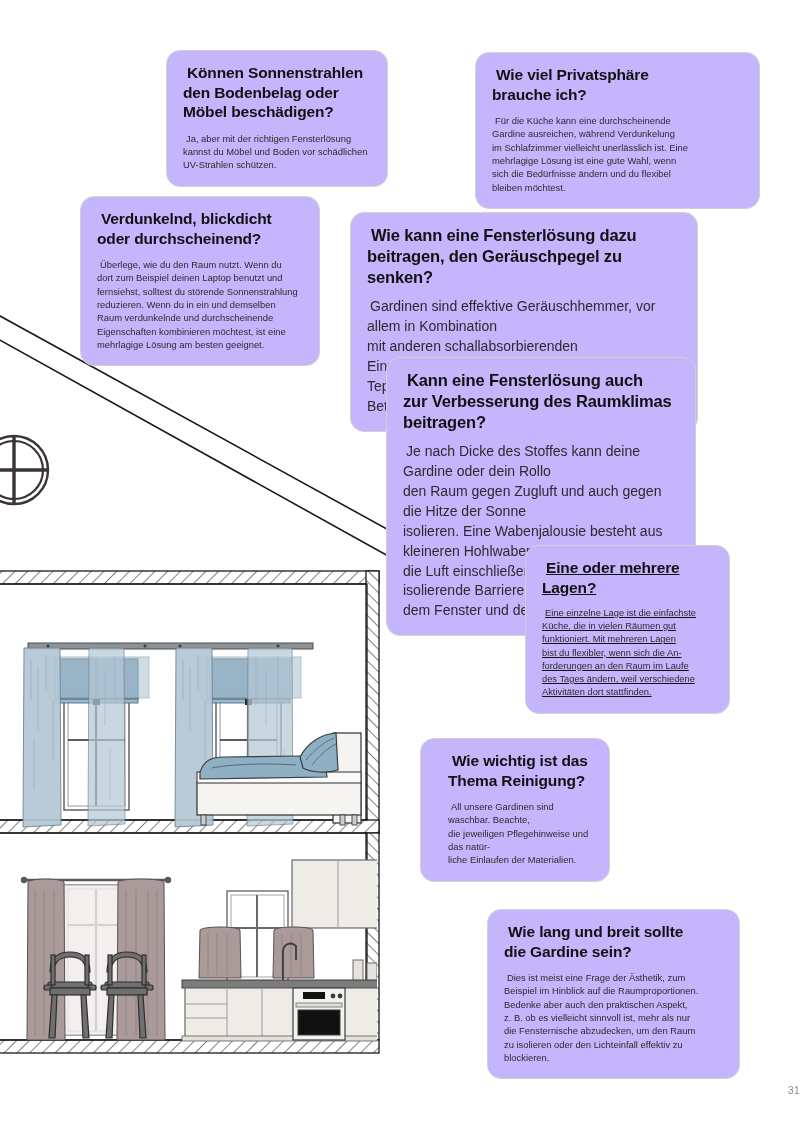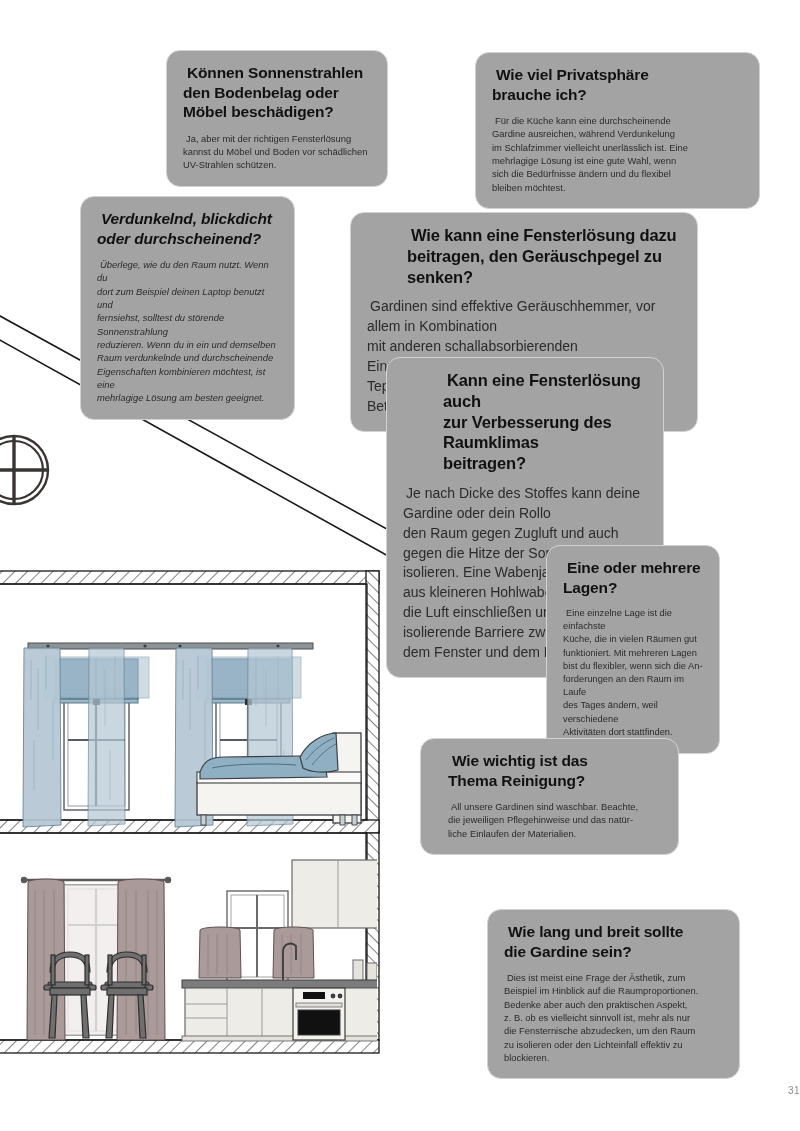--- a/index.html
+++ b/index.html
@@ -22,21 +22,21 @@
   
   #illustration {
     position: absolute;
     left: 0; top: 0;
     width: 800px; height: 1131px;
     pointer-events: none;
   }
   
   .faq-card {
     position: absolute;
-    background: #a3a3a3;
+    background: #c4b5fd;
     border: 1px solid #d2d2d2;
     border-radius: 14px;
     padding: 12px 16px 14px 16px;
     box-shadow: 0 0 0 0 rgba(0,0,0,0);
   }
   .faq-q {
     font-weight: bold;
     font-size: 15.5px;
     line-height: 1.26;
     letter-spacing: -0.15px;
@@ -50,28 +50,28 @@
     line-height: 1.42;
     color: #2b2b2b;
     margin: 0;
     white-space: pre-line;
     text-indent: 3px;
   }
   .faq-card.big .faq-q { font-size: 16.5px; }
   
   #card0 { left: 166px; top: 50px;  width: 222px; }
   #card1 { left: 475px; top: 52px;  width: 285px; }
-  #card2 { left: 80px;  top: 196px; width: 215px; font-style: italic; }
+  #card2 { left: 80px;  top: 196px; width: 240px; }
   #card3 { left: 350px; top: 212px; width: 348px; }
-  #card4 { left: 386px; top: 357px; width: 278px; }
-  #card5 { left: 546px; top: 545px; width: 174px; }
-  #card6 { left: 420px; top: 738px; width: 259px; padding-left: 27px; }
+  #card4 { left: 386px; top: 357px; width: 310px; }
+  #card5 { left: 525px; top: 545px; width: 205px; text-decoration: underline; }
+  #card6 { left: 420px; top: 738px; width: 190px; padding-left: 27px; }
   #card7 { left: 487px; top: 909px; width: 253px; }
 
-  #card3 .faq-q, #card4 .faq-q { font-size: 16.5px; margin-left: 40px; }
+  #card3 .faq-q, #card4 .faq-q { font-size: 16.5px; }
   #card3 .faq-a, #card4 .faq-a { font-size: 14px; }
   #card5 .faq-a { font-size: 9.3px; }
 
   
   #page-number {
     position: absolute;
     left: 0; right: 0;
     top: 1085px;
     text-align: right;
     font-size: 10px;

